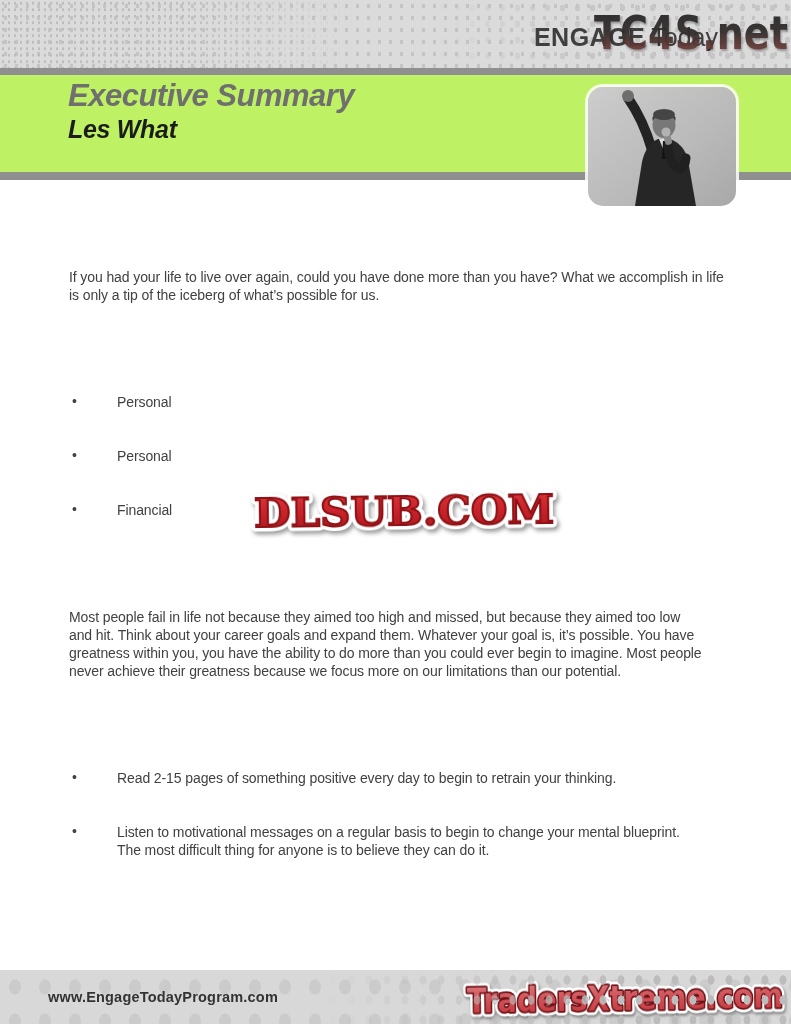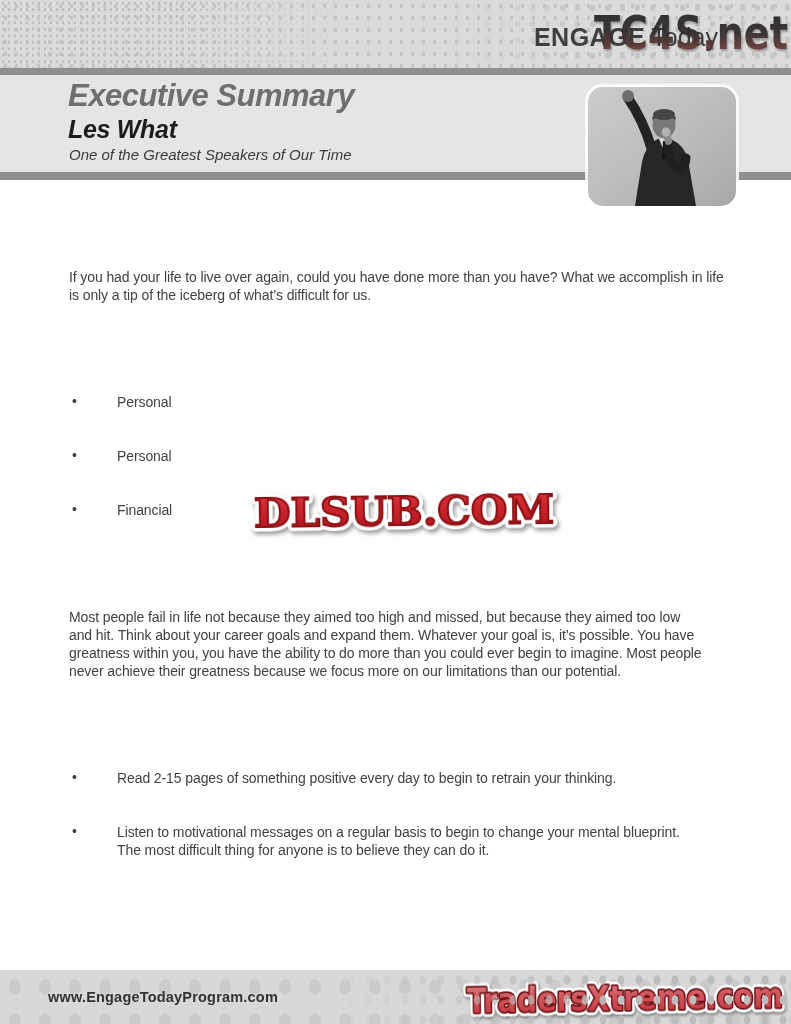--- a/index.html
+++ b/index.html
@@ -39,21 +39,21 @@
   .wm-top{
     position:absolute;top:2px;right:0;z-index:3;
     filter:drop-shadow(1px 2px 1px rgba(0,0,0,0.35));
     opacity:0.95;
   }
   
   .bar{position:absolute;left:0;width:791px;background:#8f8f8f;}
   .bar1{top:68px;height:7px;}
   .bar2{top:172px;height:8px;}
   
-  .hero{position:absolute;left:0;top:75px;width:791px;height:97px;background:#e5e5e5;}
+  .hero{position:absolute;left:0;top:75px;width:791px;height:97px;background:#bef264;}
   .hero h1{
     position:absolute;left:68px;top:3px;margin:0;
     font-style:italic;font-weight:700;font-size:31px;letter-spacing:-0.5px;
     color:#6f6f6f;white-space:nowrap;
   }
   .hero h2{
     position:absolute;left:68px;top:40px;margin:0;
     font-style:italic;font-weight:700;font-size:25px;letter-spacing:-0.3px;
     color:#1c1c1c;white-space:nowrap;
   }
@@ -129,21 +129,20 @@
       </defs>
       <text x="100" y="47" text-anchor="middle" font-family="DejaVu Sans, sans-serif" font-weight="bold" font-size="46" textLength="194" lengthAdjust="spacingAndGlyphs" fill="url(#g-tc)">TC4S.net</text>
     </svg>
   </header>
 
   <div class="bar bar1"></div>
 
   <section class="hero">
     <h1>Executive Summary</h1>
     <h2>Les What</h2>
-    <p class="tagline">One of the Greatest Speakers of Our Time</p>
   </section>
 
   <div class="bar bar2"></div>
 
   <figure class="photo">
     <svg width="148" height="119" viewBox="0 0 148 119">
       <defs>
         <linearGradient id="g-ph" x1="0" y1="0" x2="1" y2="1">
           <stop offset="0" stop-color="#cdcdcd"></stop>
           <stop offset="0.6" stop-color="#b9b9b9"></stop>
@@ -162,21 +161,21 @@
         <path d="M75 54 L 78 54 L 79 72 L 74 72 Z" fill="#141414"></path>
         <path d="M98 71 C 97 83 90 85 84 75 C 81 69 80 62 80 58" stroke="#202020" stroke-width="9" stroke-linecap="round" fill="none"></path>
         <rect x="76" y="45" width="7" height="13" rx="3" fill="#8a8a8a" transform="rotate(-15 79 51)"></rect>
         <circle cx="78" cy="45" r="4.5" fill="#b2b2b2"></circle>
       </g>
     </svg>
   </figure>
 
   <main class="content">
     <p>If you had your life to live over again, could you have done more than you have? What we accomplish in life
-is only a tip of the iceberg of what’s difficult for us.</p>
+is only a tip of the iceberg of what’s possible for us.</p>
     <ul>
       <li><span class="bullet-dot">•</span><span>Personal</span></li>
       <li><span class="bullet-dot">•</span><span>Personal</span></li>
       <li><span class="bullet-dot">•</span><span>Financial</span></li>
     </ul>
     <p>Most people fail in life not because they aimed too high and missed, but because they aimed too low
 and hit. Think about your career goals and expand them. Whatever your goal is, it’s possible. You have
 greatness within you, you have the ability to do more than you could ever begin to imagine. Most people
 never achieve their greatness because we focus more on our limitations than our potential.</p>
     <ul>

